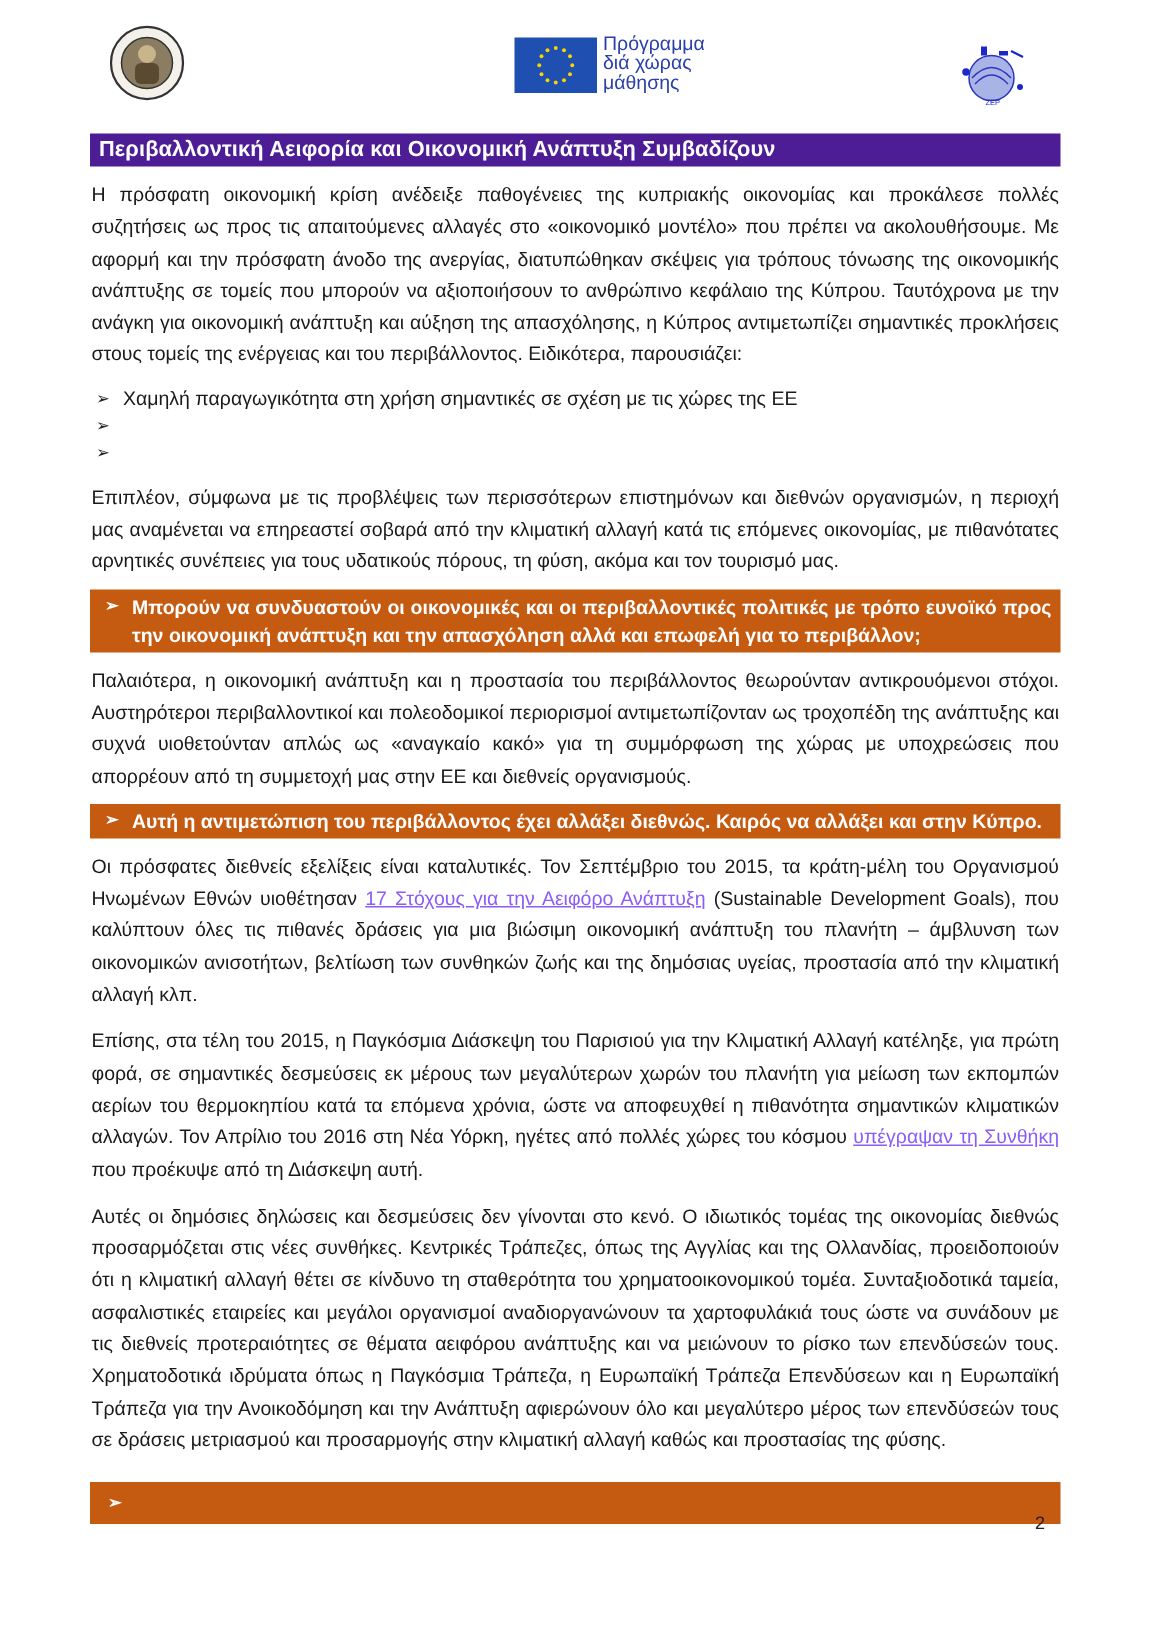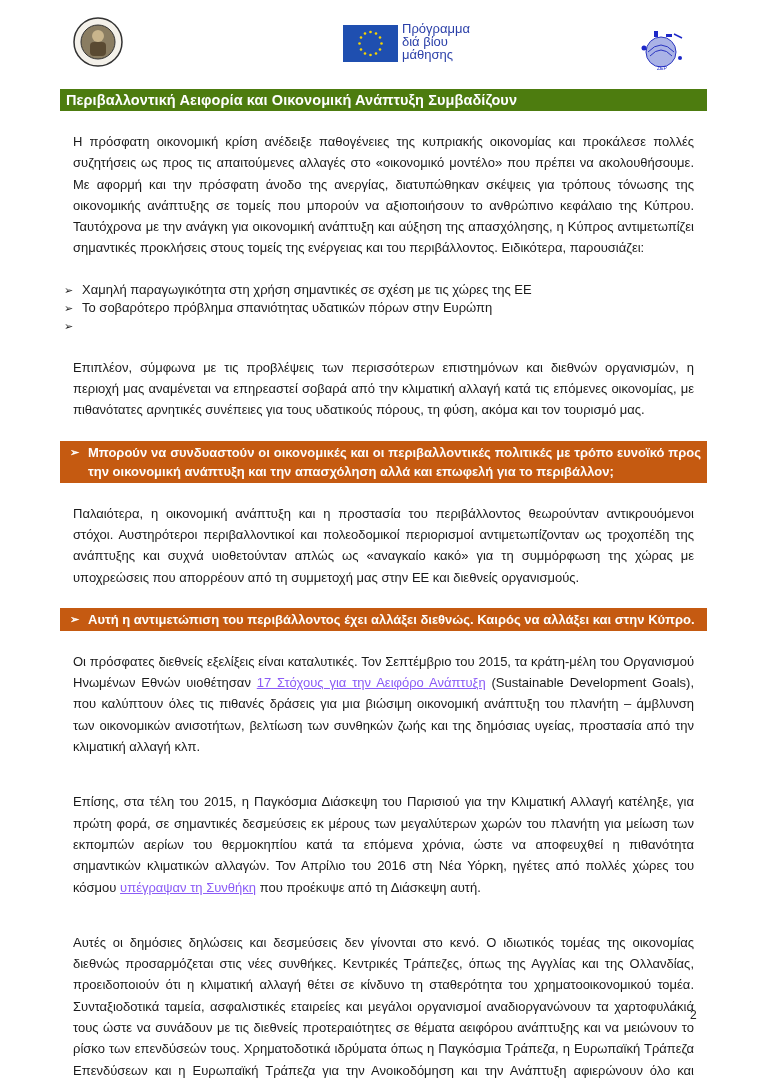--- a/index.html
+++ b/index.html
@@ -9,26 +9,26 @@
     }
     .header { position: absolute; left: 0; top: 0; width: 768px; height: 85px; }
     .logo-univ { position: absolute; left: 73px; top: 14px; width: 50px; height: 56px; }
     .logo-eu { position: absolute; left: 343px; top: 25px; width: 55px; height: 37px; background: #1f4fb0; }
     .logo-eu-text { position: absolute; left: 402px; top: 22px; font-size: 13px; line-height: 13px; color: #2a3fa8; }
     .logo-zep { position: absolute; left: 636px; top: 28px; width: 50px; height: 46px; }
 
     .content { position: absolute; left: 60px; top: 89px; width: 647px; }
 
     .section-title {
-      background: #4d7c0f; color: #ffffff; font-weight: bold;
+      background: #4c1d95; color: #ffffff; font-weight: bold;
       font-size: 14.5px; height: 22px; line-height: 22px; padding: 0 6px;
       letter-spacing: 0.1px;
     }
     p.body {
-      margin: 12px; font-size: 13px; line-height: 21.3px; text-align: justify;
+      margin: 0; font-size: 13px; line-height: 21.3px; text-align: justify;
       padding: 0 1px;
     }
     .gap-s { height: 8px; }
     .gap-m { height: 10px; }
     ul.bullets { list-style: none; margin: 0; padding: 0; }
     ul.bullets li { font-size: 13px; line-height: 18px; display: flex; }
     .arrow { width: 18px; flex: none; font-size: 11px; line-height: 18px; color: #222; padding-left: 4px; }
     .callout {
       background: #c55a11; color: #ffffff; font-weight: bold;
       font-size: 13px; line-height: 19px; padding: 2px 6px 2px 6px; display: flex;
@@ -63,21 +63,21 @@
           <circle cx="22" cy="28.5" r="1.3"></circle>
           <circle cx="18" cy="24.5" r="1.3"></circle>
         <circle cx="16.5" cy="18.5" r="1.3"></circle>
           <circle cx="18" cy="12.5" r="1.3"></circle>
           <circle cx="22" cy="8.5" r="1.3"></circle>
       </g>
     </svg>
   </div>
   <div class="logo-eu-text">
     <div>Πρόγραμμα</div>
-    <div>διά βίου</div>
+    <div>διά χώρας</div>
     <div>μάθησης</div>
   </div>
 
   <svg class="logo-zep" viewBox="0 0 50 46">
     <circle cx="25" cy="24" r="15" fill="#aab3e6" stroke="#2a35c0" stroke-width="1"></circle>
     <path d="M12 24 Q25 10 38 24" fill="none" stroke="#2a35c0" stroke-width="1"></path>
     <path d="M14 28 Q25 16 36 28" fill="none" stroke="#2a35c0" stroke-width="1"></path>
     <circle cx="8" cy="20" r="2.5" fill="#1d28c8"></circle>
       <circle cx="44" cy="30" r="2" fill="#1d28c8"></circle>
     <rect x="18" y="3" width="4" height="6" fill="#1d28c8"></rect>
@@ -94,21 +94,20 @@
   <p class="body">Η πρόσφατη οικονομική κρίση ανέδειξε παθογένειες της κυπριακής οικονομίας και προκάλεσε πολλές συζητήσεις ως προς τις απαιτούμενες αλλαγές στο «οικονομικό μοντέλο» που πρέπει να ακολουθήσουμε. Με αφορμή και την πρόσφατη άνοδο της ανεργίας, διατυπώθηκαν σκέψεις για τρόπους τόνωσης της οικονομικής ανάπτυξης σε τομείς που μπορούν να αξιοποιήσουν το ανθρώπινο κεφάλαιο της Κύπρου. Ταυτόχρονα με την ανάγκη για οικονομική ανάπτυξη και αύξηση της απασχόλησης, η Κύπρος αντιμετωπίζει σημαντικές προκλήσεις στους τομείς της ενέργειας και του περιβάλλοντος. Ειδικότερα, παρουσιάζει:</p>
   <div class="gap-m"></div>
 
   <ul class="bullets">
     <li>
       <span class="arrow">➢</span>
       <span>Χαμηλή παραγωγικότητα στη χρήση σημαντικές σε σχέση με τις χώρες της ΕΕ</span>
     </li>
     <li>
       <span class="arrow">➢</span>
-      <span>Το σοβαρότερο πρόβλημα σπανιότητας υδατικών πόρων στην Ευρώπη</span>
     </li>
     <li>
       <span class="arrow">➢</span>
     </li>
   </ul>
   <div class="gap-m"></div>
 
   <p class="body">Επιπλέον, σύμφωνα με τις προβλέψεις των περισσότερων επιστημόνων και διεθνών οργανισμών, η περιοχή μας αναμένεται να επηρεαστεί σοβαρά από την κλιματική αλλαγή κατά τις επόμενες οικονομίας, με πιθανότατες αρνητικές συνέπειες για τους υδατικούς πόρους, τη φύση, ακόμα και τον τουρισμό μας.</p>
   <div class="gap-s"></div>
 

